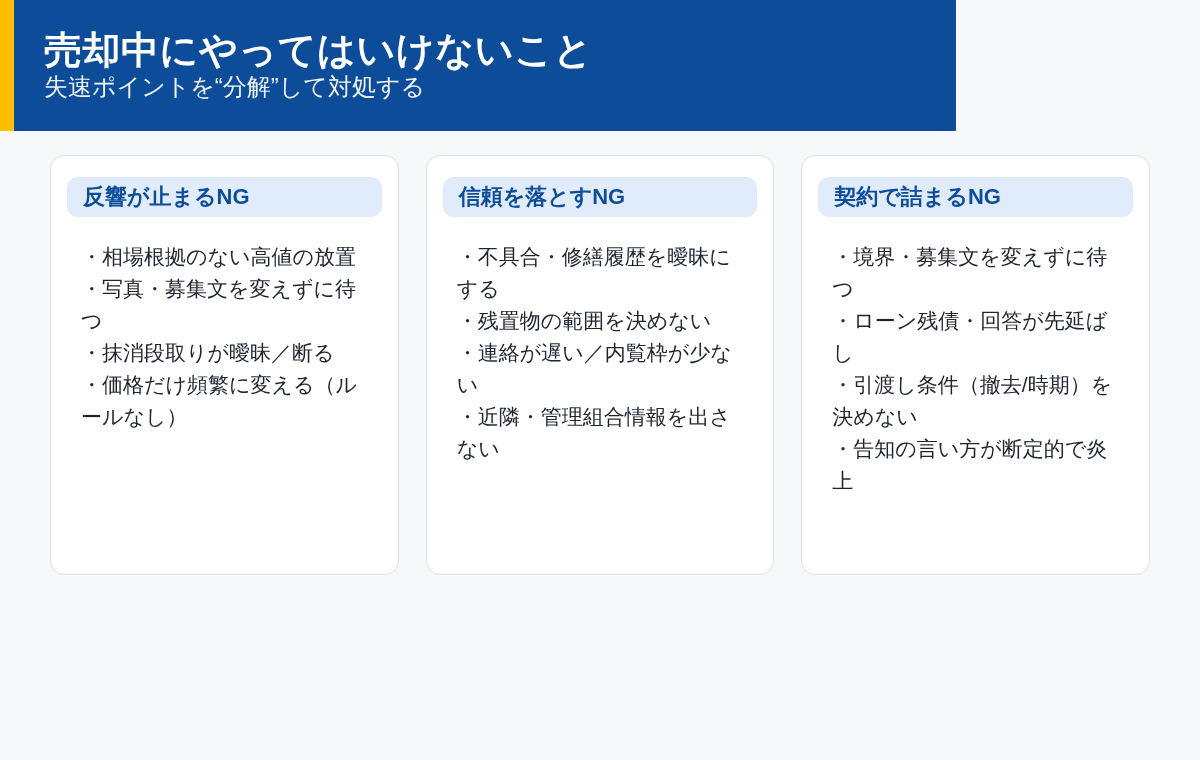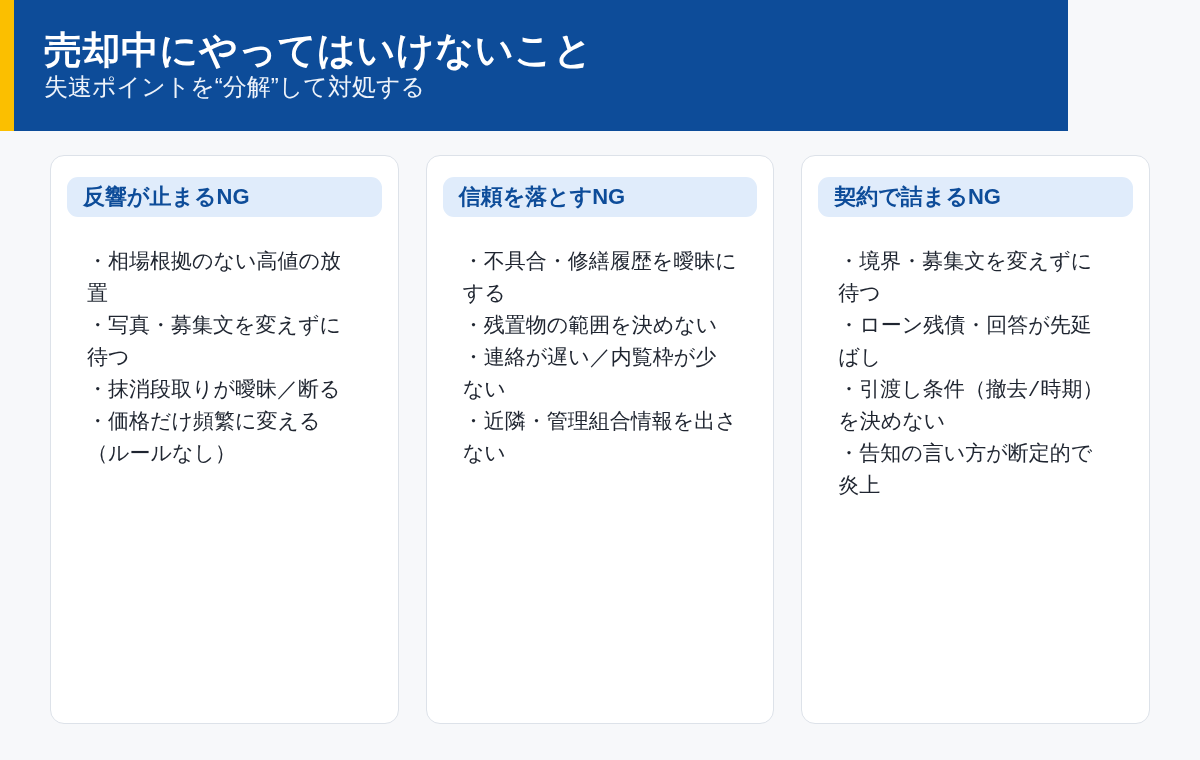--- a/index.html
+++ b/index.html
@@ -12,21 +12,21 @@
     height: 760px;
     background: #f7f8fa;
     font-family: "Liberation Sans", "DejaVu Sans", sans-serif;
     overflow: hidden;
     position: relative;
   }
 
   
   .header {
     position: relative;
-    width: 1068px;
+    width: 956px;
     height: 131px;
     background: #0d4c99;
     box-sizing: border-box;
     display: flex;
     flex-direction: column;
     justify-content: center;
     padding-left: 44px;
   }
   .header-accent {
     position: absolute;
@@ -53,21 +53,21 @@
     margin: 0;
     white-space: nowrap;
   }
 
   
   .cards {
     position: absolute;
     left: 50px;
     top: 155px;
     width: 1100px;
-    height: 569px;
+    height: 420px;
     display: flex;
     gap: 27px;
   }
   .card {
     flex: 1 1 0;
     background: #ffffff;
     border: 1px solid #dde2e9;
     border-radius: 14px;
     box-sizing: border-box;
     padding: 21px 16px 18px 16px;
@@ -81,23 +81,22 @@
     font-weight: bold;
     border-radius: 11px;
     padding: 8px 16px;
     margin: 0 0 16px 0;
     line-height: 1.1;
     box-sizing: border-box;
     white-space: nowrap;
   }
   .card-list {
     list-style: none;
-    margin: 14px;
+    margin: 8px;
     padding: 0 6px 0 6px;
-    font-family: Liberation Mono, monospace;
   }
   .card-list li {
     color: #1f2530;
     font-size: 21px;
     line-height: 32px;
     text-indent: 0;
     margin: 0;
     padding: 0;
     word-break: break-all;
   }

